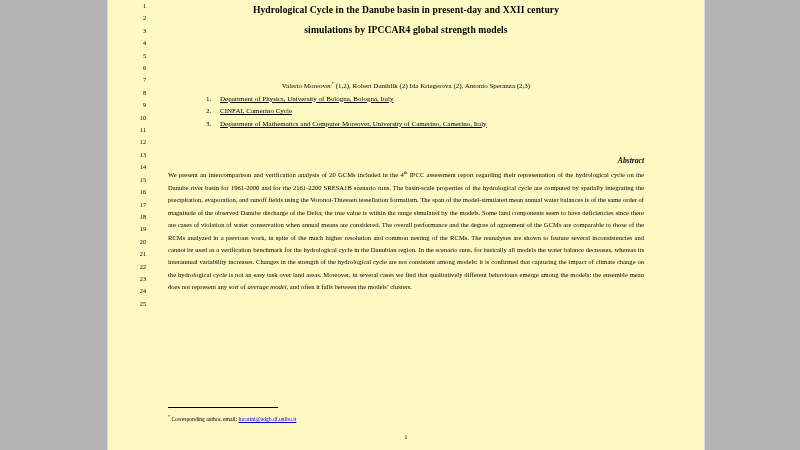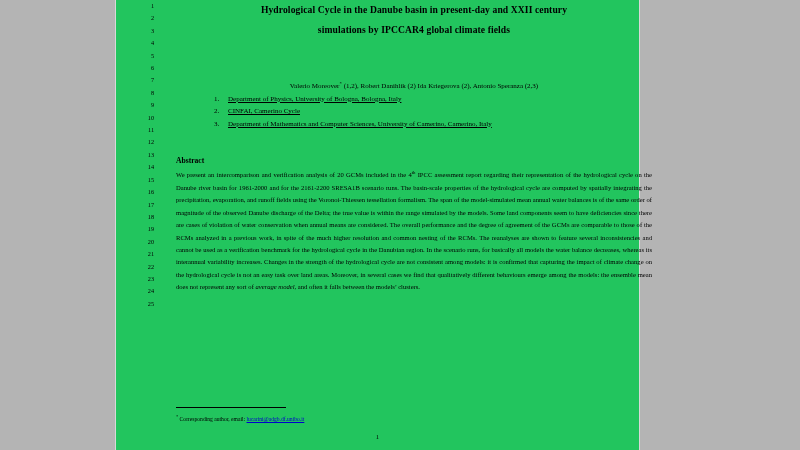--- a/index.html
+++ b/index.html
@@ -5,25 +5,25 @@
   html, body {
     margin: 0;
     padding: 0;
     background: #b4b4b4;
     width: 800px;
     height: 450px;
     overflow: hidden;
   }
   .page {
     position: absolute;
-    left: 116px;
+    left: 108px;
     top: 0px;
-    width: 523px;
+    width: 596px;
     height: 450px;
-    background: #22c55e;
+    background: #fef9c3;
     box-shadow: 0 0 0 1px #d8d8d8;
     font-family: "Liberation Serif", serif;
     color: #000;
   }
   .linenumbers {
     position: absolute;
     left: 16px;
     top: 0px;
     width: 22px;
     text-align: right;
@@ -75,22 +75,23 @@
   .affils li .num {
     position: absolute;
     left: 0;
     top: 0;
   }
   .affils li .cont { display: block; text-decoration: underline; }
   .abstract-head {
     margin-top: 24.8px;
     font-size: 7.6px;
     font-weight: bold;
-    text-align: left;
-    line-height: 12.42px;
+    text-align: right;
+    line-height: 12.42px;
+    font-style: italic;
   }
   .abstract-body {
     margin-top: 0px;
     font-size: 6.6px;
     text-align: justify;
     line-height: 12.42px;
     text-align-last: left;
   }
   .abstract-body sup { font-size: 4.8px; vertical-align: super; }
   .abstract-body i { font-style: italic; }
@@ -154,38 +155,38 @@
     <div>23</div>
     <div>24</div>
     <div>25</div>
   </div>
 
   <div class="content">
 
     <div class="title-block">
       <h1 class="title">
         <span class="l1">Hydrological Cycle in the Danube basin in present-day and XXII century</span>
-        <span class="l2">simulations by IPCCAR4 global climate fields</span>
+        <span class="l2">simulations by IPCCAR4 global strength models</span>
       </h1>
     </div>
 
     <div class="authors"><span>Valerio Moreover</span><sup>*</sup><span> (1,2),  Robert Danihlik (2)  Ida Kriegerova (2), Antonio Speranza (2,3)</span></div>
 
     <ul class="affils">
       <li>
         <span class="num">1.</span>
         <span class="cont">Department of Physics, University of Bologna, Bologna, Italy</span>
       </li>
       <li>
         <span class="num">2.</span>
         <span class="cont">CINFAI, Camerino Cycle</span>
       </li>
       <li>
         <span class="num">3.</span>
-        <span class="cont">Department of Mathematics and Computer Sciences, University of Camerino, Camerino, Italy</span>
+        <span class="cont">Department of Mathematics and Computer Moreover, University of Camerino, Camerino, Italy</span>
       </li>
     </ul>
 
     <div class="abstract-head">Abstract</div>
 
     <div class="abstract-body"><span>We present an intercomparison and verification analysis of 20 GCMs included in the 4</span><sup>th</sup><span> IPCC assessment report regarding their representation of the hydrological cycle on the Danube river basin for 1961-2000 and for the 2161-2200 SRESA1B scenario runs. The basin-scale properties of the hydrological cycle are computed by spatially integrating the precipitation, evaporation, and runoff fields using the Voronoi-Thiessen tessellation formalism. The span of the model-simulated mean annual water balances is of the same order of magnitude of the observed Danube discharge of the Delta; the true value is within the range simulated by the models. Some land components seem to have deficiencies since there are cases of violation of water conservation when annual means are considered. The overall performance and the degree of agreement of the GCMs are comparable to those of the RCMs analyzed in a previous work, in spite of the much higher resolution and common nesting of the RCMs. The reanalyses are shown to feature several inconsistencies and cannot be used as a verification benchmark for the hydrological cycle in the Danubian region. In the scenario runs, for basically all models the water balance decreases, whereas its interannual variability increases. Changes in the strength of the hydrological cycle are not consistent among models: it is confirmed that capturing the impact of climate change on the hydrological cycle is not an easy task over land areas. Moreover, in several cases we find that qualitatively different behaviours emerge among the models: the ensemble mean does not represent any sort of </span><i>average model</i><span>, and often it falls between the models’ clusters.</span></div>
 
   </div>
 
   <div class="footnote-rule"></div>

